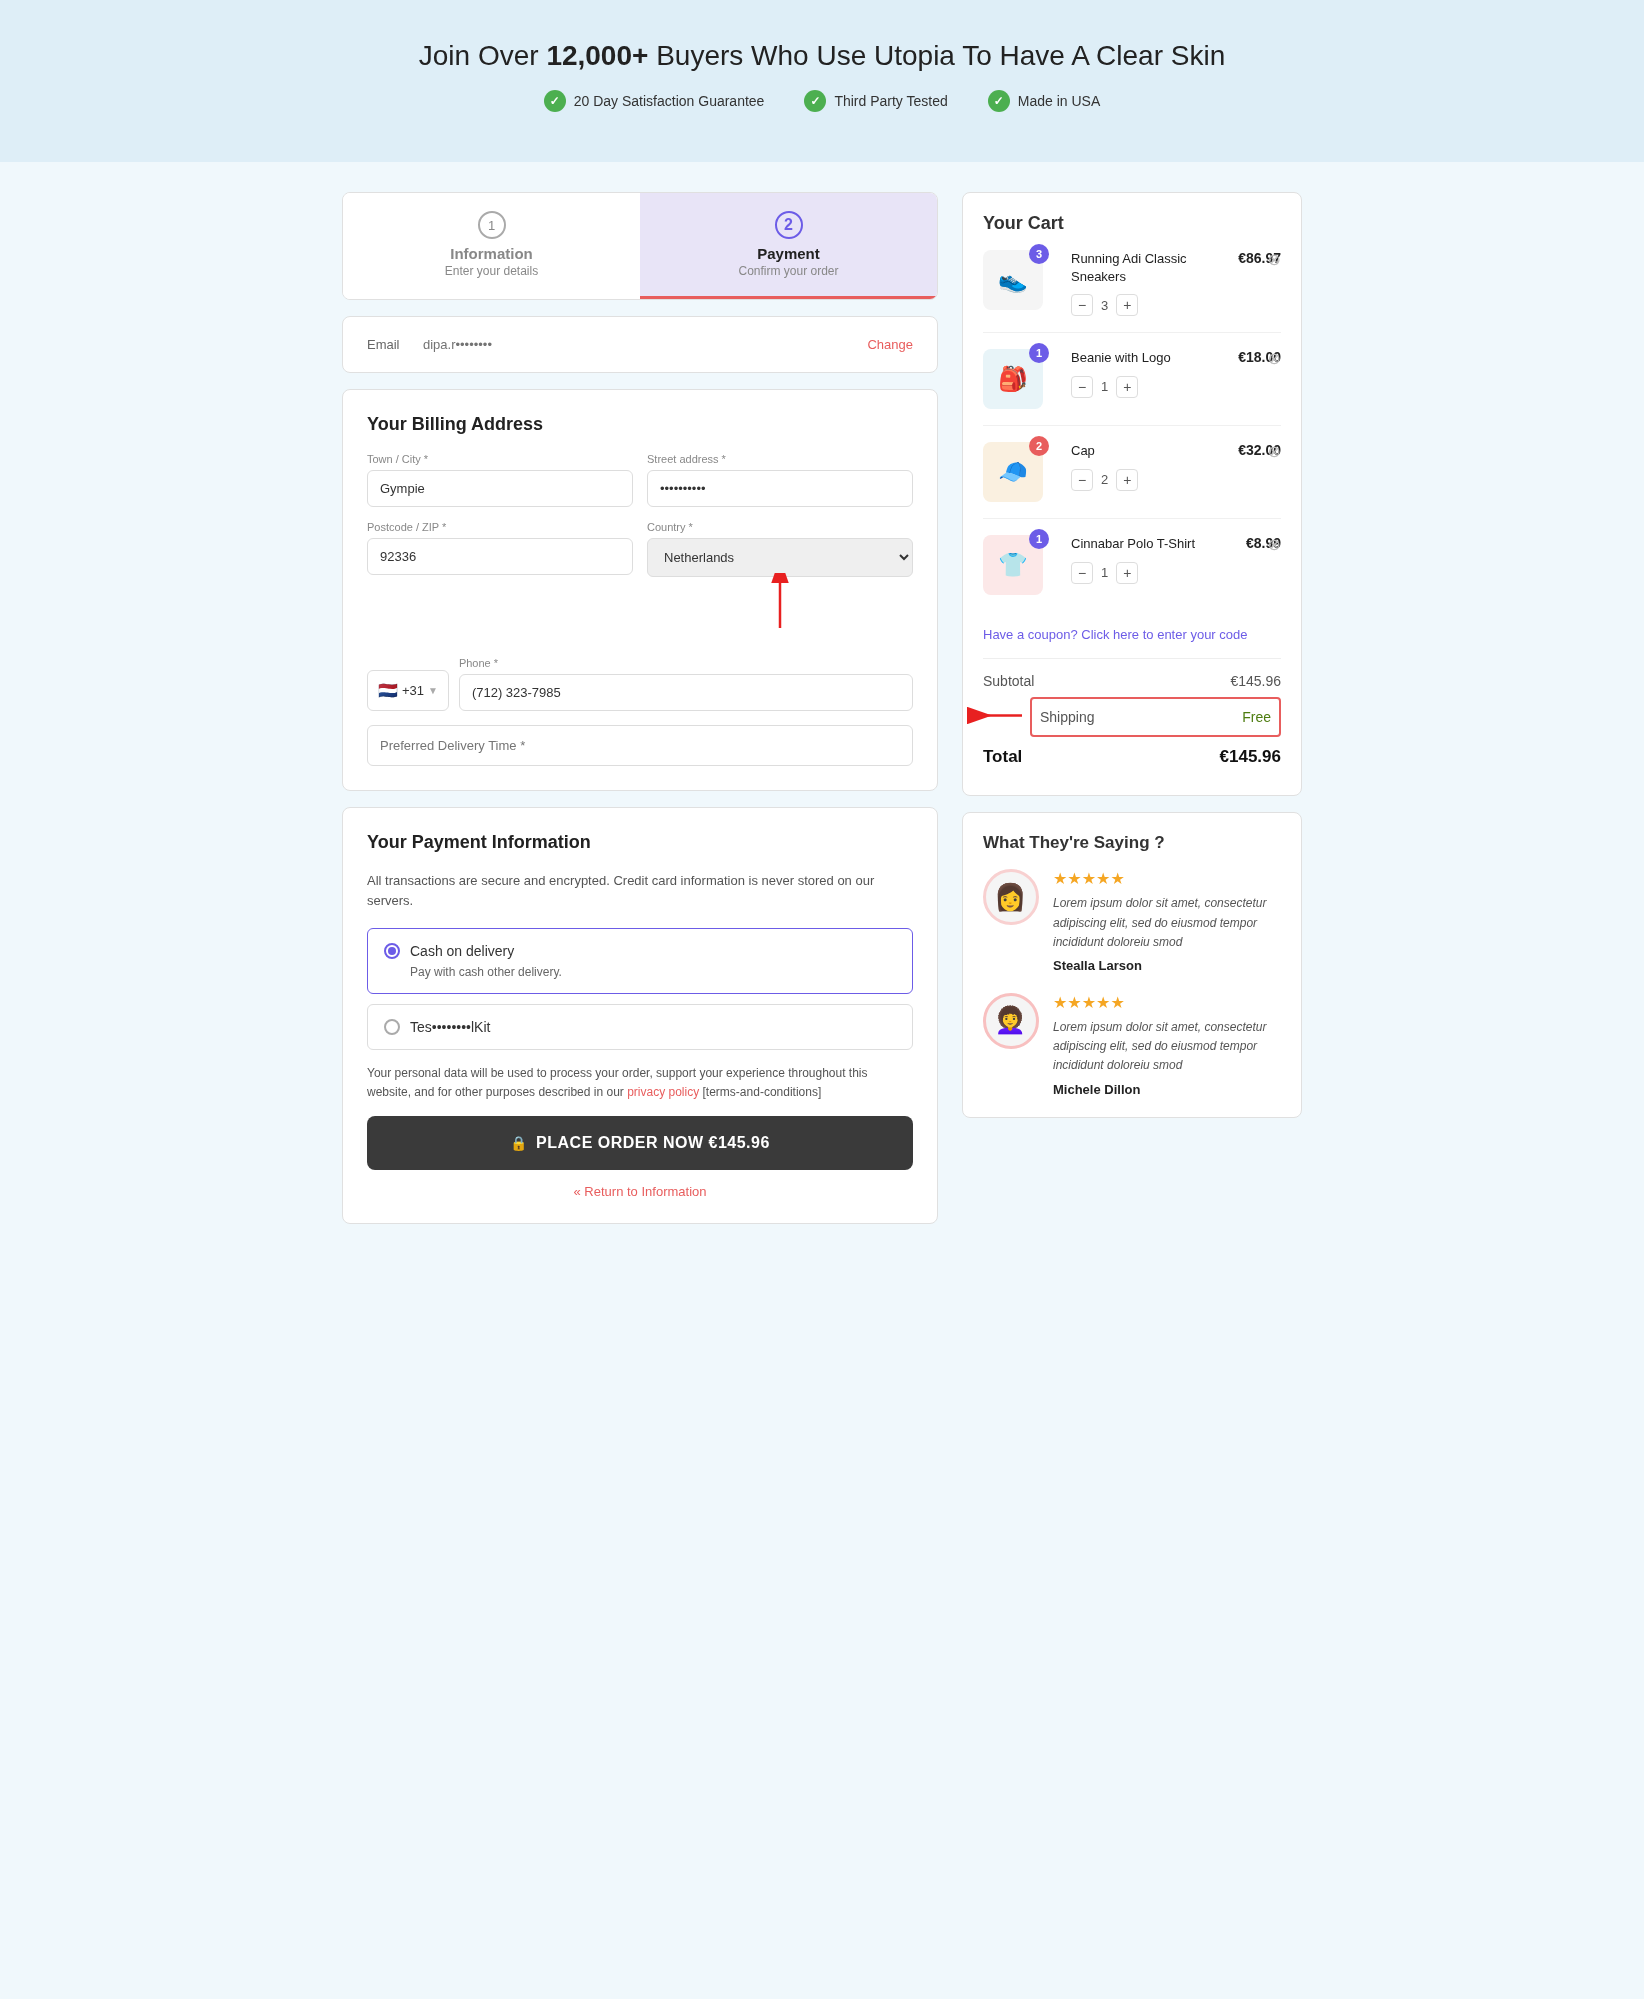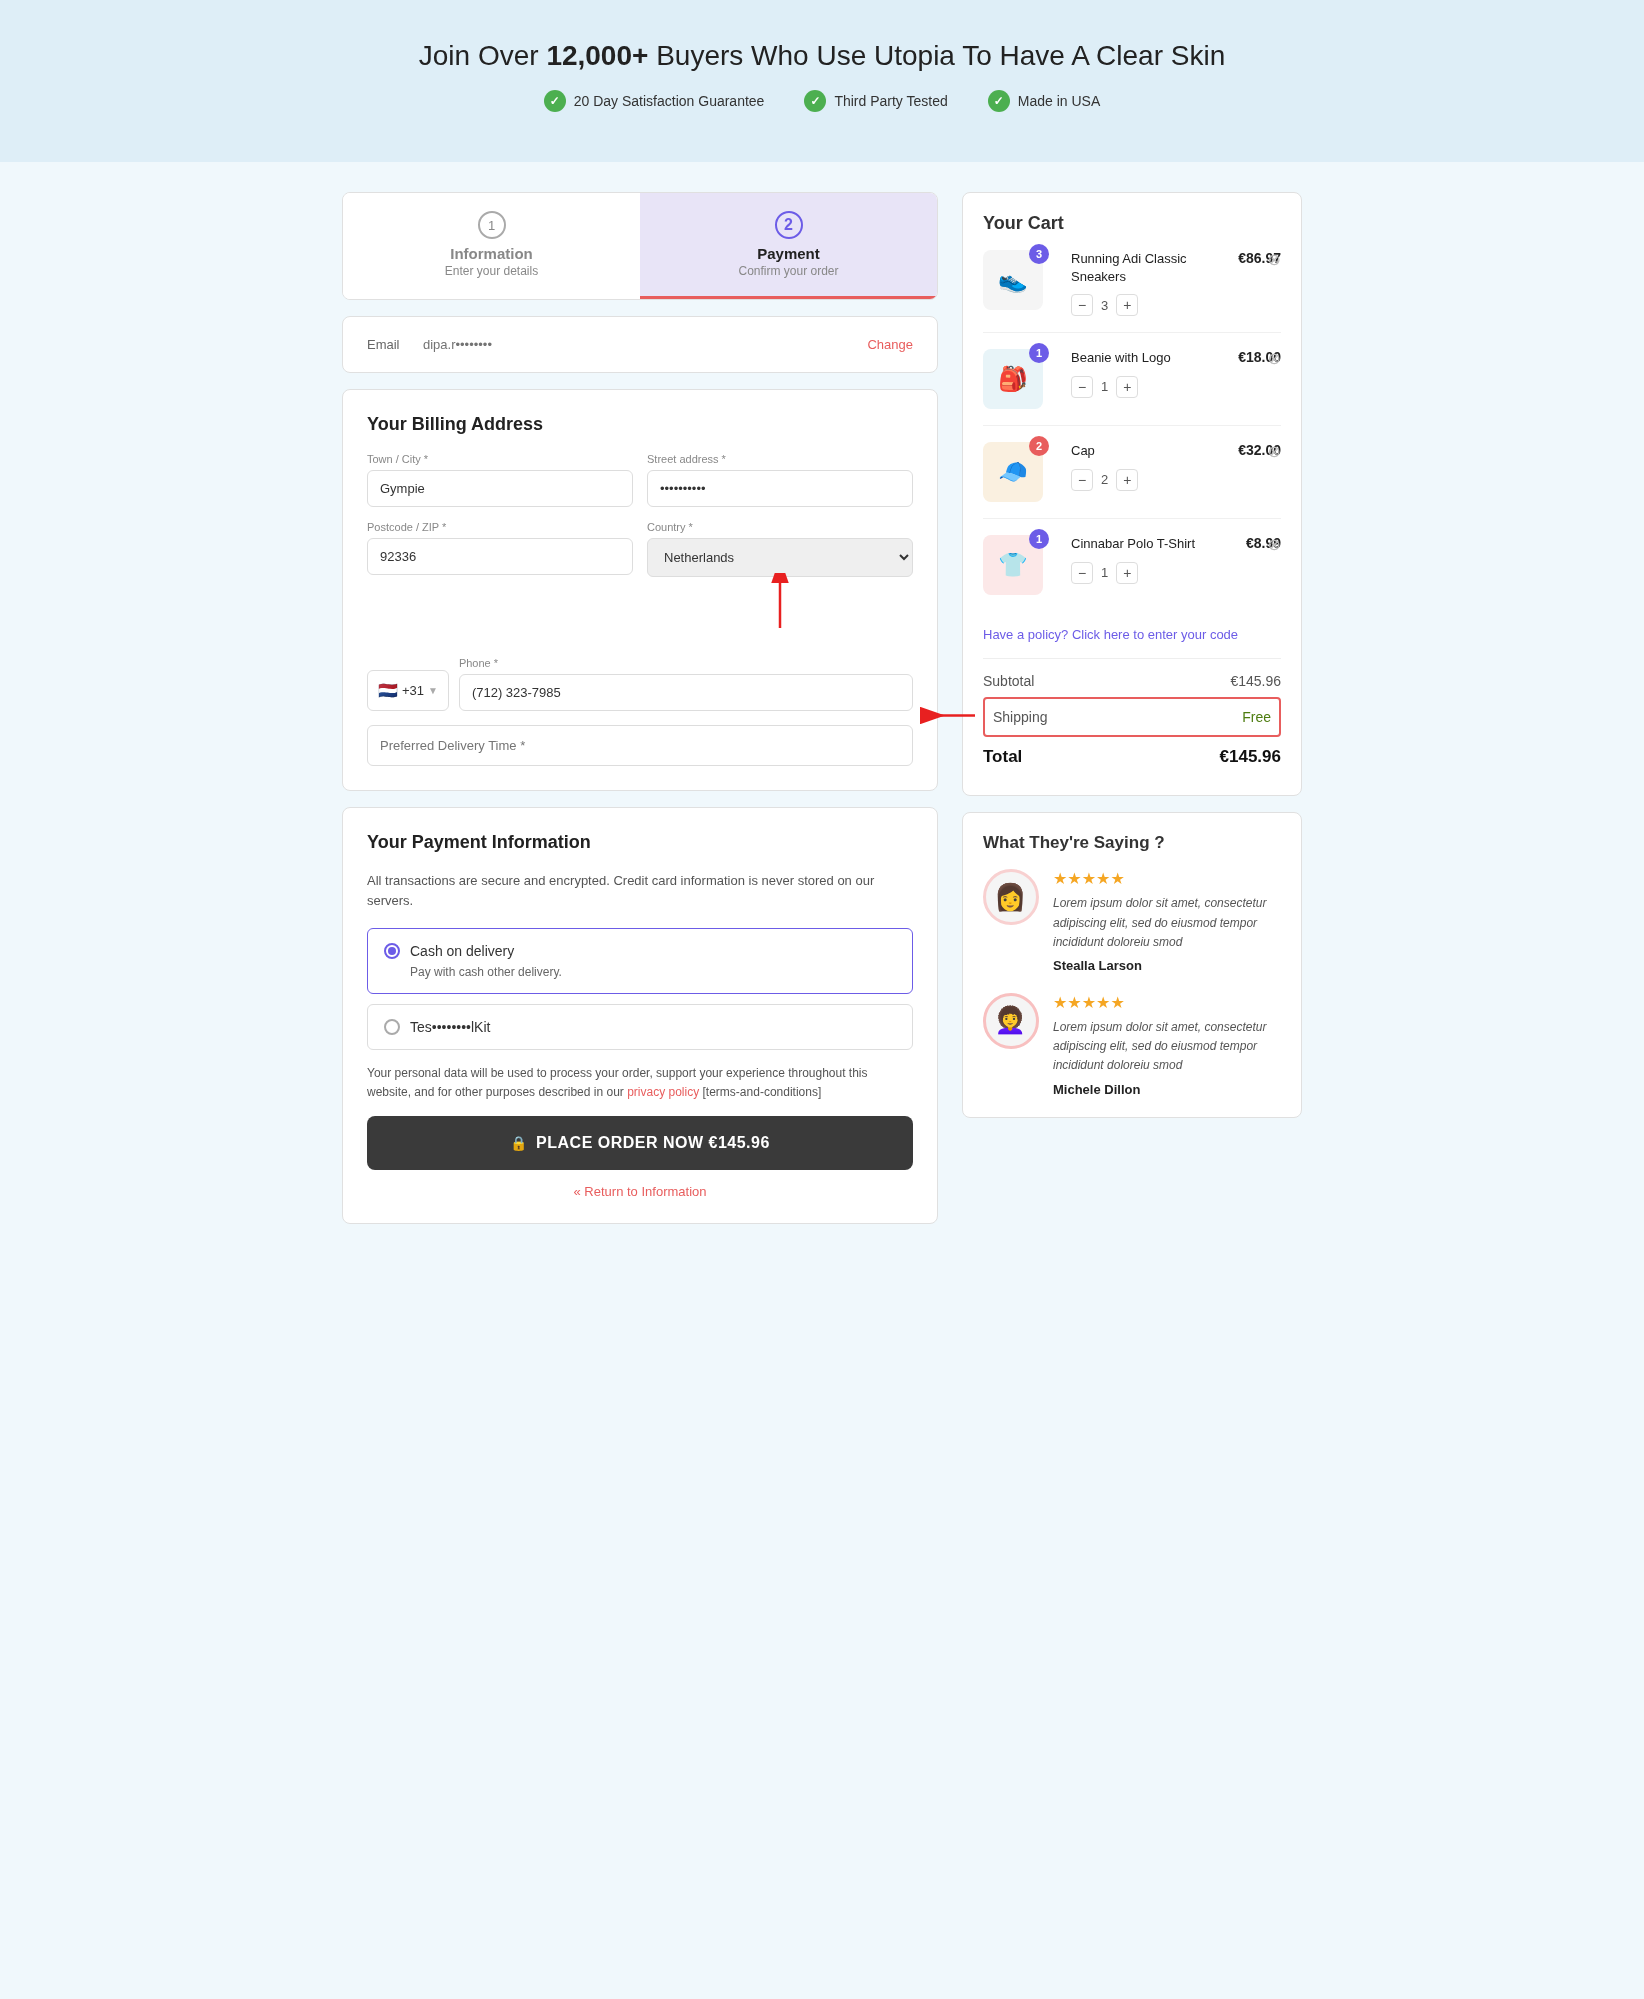--- a/index.html
+++ b/index.html
@@ -266,20 +266,21 @@
     .cart-totals { border-top: 1px solid #eee; padding-top: 14px; }
     .total-row {
       display: flex; justify-content: space-between;
       margin-bottom: 8px; font-size: 14px; color: #555;
     }
     .total-row.shipping {
       padding: 10px 8px;
       border: 2px solid #e85d5d;
       border-radius: 4px;
       margin-bottom: 10px;
+      margin-left: 47px;
     }
     .total-row.grand {
       font-size: 17px; font-weight: 700; color: #111;
       margin-top: 4px;
     }
     .free-text { color: #4d7c0f; font-size: 14px; }
 
     
     .testimonial-card {
       background: white;
@@ -516,21 +517,21 @@
           <div class="item-qty-ctrl">
             <button class="qty-btn">−</button>
             <span>1</span>
             <button class="qty-btn">+</button>
           </div>
         </div>
         <div class="item-price">€8.99</div>
         <span class="remove-btn">⊗</span>
       </div>
 
-      <a class="coupon-link">Have a policy? Click here to enter your code</a>
+      <a class="coupon-link">Have a coupon? Click here to enter your code</a>
 
       <div class="cart-totals">
         <div class="total-row">
           <span>Subtotal</span>
           <span>€145.96</span>
         </div>
         <div class="total-row shipping" style="position:relative;">
           <span>Shipping</span>
           <span class="free-text">Free</span>
 

